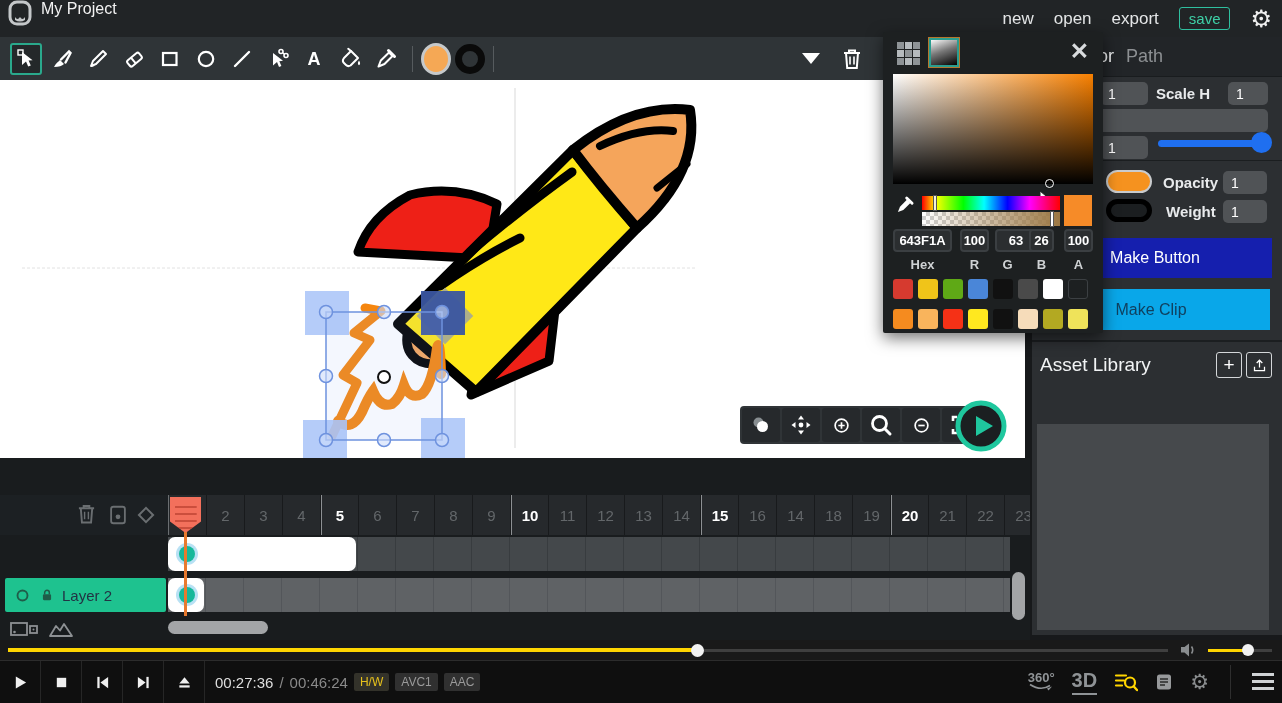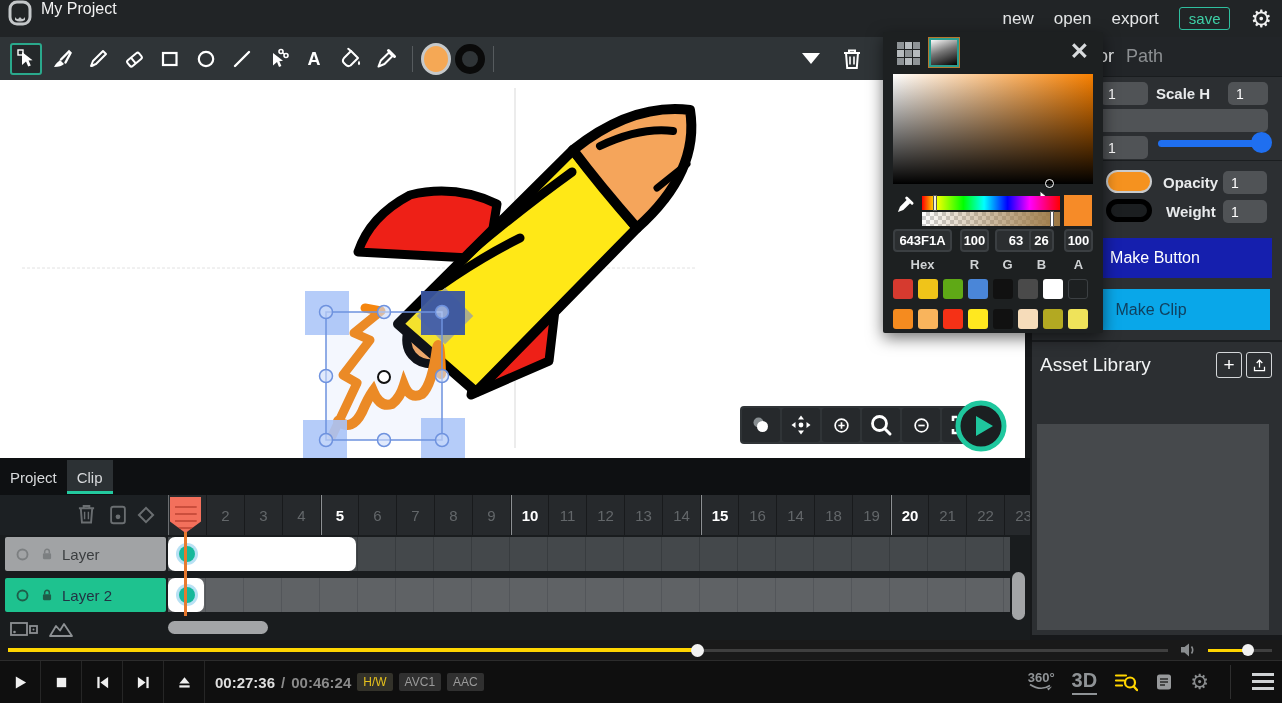--- a/index.html
+++ b/index.html
@@ -145,21 +145,21 @@
   #seek-rest { position:absolute; left:703px; top:9px; width:465px; height:3px; background:#3f3f3f; }
   #seek-knob { position:absolute; left:691px; top:4px; width:13px; height:13px; border-radius:50%; background:#f2f2f2; }
   #vol-fill { position:absolute; left:1208px; top:9px; width:38px; height:3px; background:#ffd500; }
   #vol-rest { position:absolute; left:1253px; top:9px; width:19px; height:3px; background:#3f3f3f; }
   #vol-knob { position:absolute; left:1242px; top:4px; width:12px; height:12px; border-radius:50%; background:#f2f2f2; }
   #speaker { position:absolute; left:1180px; top:2px; }
   #controls { position:absolute; left:0; top:20px; width:1282px; height:43px; background:#0f0f0f; border-top:1px solid #2c2c2c;
     display:flex; align-items:center; }
   .ctrl-btn { width:41px; height:43px; display:flex; align-items:center; justify-content:center; border-right:1px solid #262626; }
   .ctrl-btn svg { width:15px; height:15px; }
-  #time-group { display:flex; align-items:center; gap:6px; margin-left:10px;font-weight:bold; }
+  #time-group { display:flex; align-items:center; gap:6px; margin-left:10px; }
   #time-cur { color:#dedede; font-size:15px; }
   #time-sep, #time-total { color:#8a8a8a; font-size:15px; }
   .badge { font-size:12px; padding:2px 6px; border-radius:2px; background:#303030; color:#9a9a9a; margin-left:6px; }
   .badge.hw { color:#e6c11c; background:#33322a; }
   #player-right { position:absolute; right:8px; top:20px; height:43px; display:flex; align-items:center; gap:17px; }
   #icon-360 { color:#8f9396; font-size:13px; font-weight:bold; display:flex; flex-direction:column; align-items:center; line-height:11px; }
   #icon-3d { color:#8f9396; font-size:20px; font-weight:bold; border-bottom:2px solid #8f9396; padding-bottom:1px; }
   #pr-divider { width:1px; height:34px; background:#2e2e2e; margin-left:4px; }
   #burger { display:flex; flex-direction:column; gap:4px; margin-left:4px; }
   #burger div { width:22px; height:3px; background:#cfd2d4; }
@@ -448,24 +448,20 @@
         <div class="pp-chip" style="background: rgb(245, 49, 22);"></div>
         <div class="pp-chip" style="background: rgb(255, 232, 31);"></div>
         <div class="pp-chip" style="background: rgb(17, 17, 17);"></div>
         <div class="pp-chip" style="background: rgb(246, 220, 186);"></div>
         <div class="pp-chip" style="background: rgb(179, 169, 34);"></div>
         <div class="pp-chip" style="background: rgb(239, 227, 90);"></div>
       </div>
   </div>
 
   <div id="timeline">
-    <div id="tl-tabs">
-      <span class="tl-tab">Project</span>
-      <span class="tl-tab active">Clip</span>
-    </div>
     <div id="tl-head">
       <svg class="tl-hicon" style="left:77px;" width="19" height="22" viewBox="0 0 20 22">
         <path d="M2 5 h16 M7 5 V2.5 h6 V5" stroke="#6a6e71" stroke-width="2" fill="none"></path>
         <path d="M4 5 l1.2 15 h9.6 L16 5" stroke="#6a6e71" stroke-width="2" fill="none"></path>
         <path d="M8 8.5 v8 M12 8.5 v8" stroke="#6a6e71" stroke-width="1.5"></path>
       </svg>
       <svg class="tl-hicon" style="left:107px;" width="22" height="24" viewBox="0 0 24 24">
         <rect x="4.5" y="3" width="15" height="18" rx="2.5" stroke="#6a6e71" stroke-width="2" fill="none"></rect>
         <circle cx="12" cy="14" r="2.6" fill="#6a6e71"></circle>
       </svg>
@@ -499,30 +495,20 @@
         </div>
       <div id="playhead-flag"></div>
     </div>
     <div id="playhead-stem"></div>
 
     <div class="tl-row" id="row1">
       <div class="track"></div>
       <div class="frame-pill" style="width: 188px;">
         <div class="keyframe-dot"></div>
       </div>
-      <div class="layer-label">
-        <svg width="15" height="15" viewBox="0 0 24 24">
-          <circle cx="12" cy="12" r="8" stroke="#7c7f81" stroke-width="3" fill="none"></circle>
-        </svg>
-        <svg width="14" height="15" viewBox="0 0 24 24">
-          <rect x="5" y="10" width="14" height="10" rx="2" fill="#7c7f81"></rect>
-          <path d="M8 10 V7 a4 4 0 0 1 8 0 v3" stroke="#7c7f81" stroke-width="2.6" fill="none"></path>
-        </svg>
-        <span class="layer-name">Layer</span>
-      </div>
     </div>
     <div class="tl-row" id="row2">
       <div class="track"></div>
       <div class="frame-pill" style="width: 36px;">
         <div class="keyframe-dot"></div>
       </div>
       <div class="layer-label">
         <svg width="15" height="15" viewBox="0 0 24 24">
           <circle cx="12" cy="12" r="8" stroke="#1f5d49" stroke-width="3" fill="none"></circle>
         </svg>

